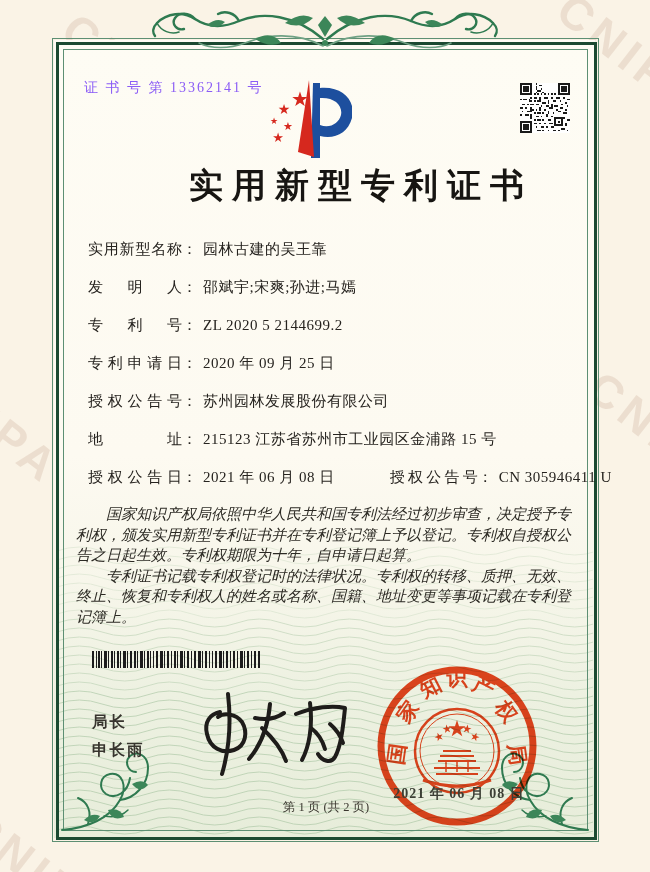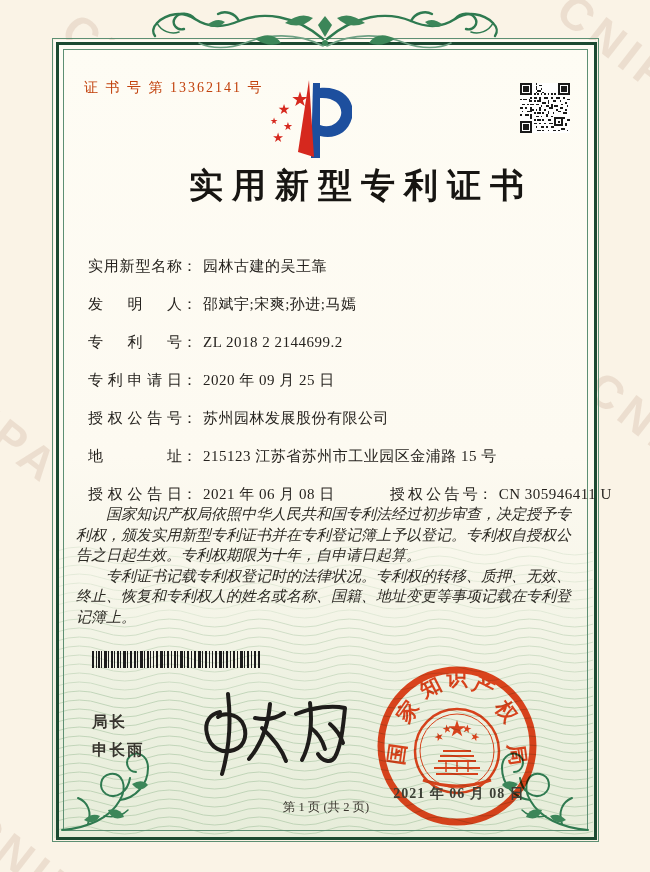--- a/index.html
+++ b/index.html
@@ -10,26 +10,26 @@
   .wm{position:absolute;font-family:"Liberation Sans","DejaVu Sans",sans-serif;
       font-weight:bold;font-size:46px;letter-spacing:6px;color:rgba(206,175,156,0.30);
       transform:rotate(38deg);transform-origin:left top;white-space:nowrap;z-index:1;}
   
   .frame-outer{left:52px;top:38px;width:545px;height:802px;border:1px solid #5d8f73;z-index:3;}
   .frame-thick{left:56px;top:42px;width:535px;height:792px;border:3px solid #1b4a31;z-index:3;}
   .frame-inner{left:63px;top:49px;width:523px;height:780px;border:1px solid #5d8f73;z-index:3;}
   .paper{left:54px;top:40px;width:541px;height:798px;z-index:2;
          background:linear-gradient(180deg,#fefcf4 0%,#fdfaf1 52%,#f7f6ea 68%,#edf1e1 82%,#e7edda 100%);}
   .waves{left:57px;top:545px;z-index:2;}
-  .certno{left:84px;top:79px;font-size:14px;color:#c2410c;letter-spacing:2px;z-index:5;}
+  .certno{left:84px;top:79px;font-size:14px;color:#8b5cf6;letter-spacing:2px;z-index:5;}
   .qr{left:520px;top:83px;z-index:5;}
   .logo{left:264px;top:78px;z-index:5;}
   .title{left:0;top:163px;width:650px;text-align:center;font-size:34px;font-weight:bold;
          letter-spacing:9px;color:#171512;z-index:5;padding-left:36px;}
-  .fields{left:88px;top:257px;width:480px;z-index:5;}
+  .fields{left:88px;top:240px;width:480px;z-index:5;}
   .frow{height:18px;margin-bottom:20px;font-size:15px;color:#26231f;white-space:nowrap;}
   .flabel{display:inline-block;width:94px;text-align:justify;text-align-last:justify;vertical-align:top;}
   .fcolon{display:inline-block;margin-right:6px;}
   .fvalue{letter-spacing:0.5px;}
   .grant2{margin-left:40px;}
   .glabel{display:inline-block;width:88px;text-align:justify;text-align-last:justify;margin-left:15px;}
   .paras{left:76px;top:504px;width:500px;z-index:5;font-size:15px;font-style:italic;
          line-height:20.5px;color:#2c2a24;}
   .paras p{margin:0;text-indent:2em;}
   .barcode{left:92px;top:651px;z-index:5;}
@@ -196,21 +196,21 @@
 <div class="abs title">实用新型专利证书</div>
 
 <div class="abs fields">
   <div class="frow">
     <span class="flabel">实用新型名称</span><span class="fcolon">：</span><span class="fvalue">园林古建的吴王靠</span>
   </div>
   <div class="frow">
     <span class="flabel">发明人</span><span class="fcolon">：</span><span class="fvalue">邵斌宇;宋爽;孙进;马嫣</span>
   </div>
   <div class="frow">
-    <span class="flabel">专利号</span><span class="fcolon">：</span><span class="fvalue">ZL 2018 2 2144699.2</span>
+    <span class="flabel">专利号</span><span class="fcolon">：</span><span class="fvalue">ZL 2020 5 2144699.2</span>
   </div>
   <div class="frow">
     <span class="flabel">专利申请日</span><span class="fcolon">：</span><span class="fvalue">2020 年 09 月 25 日</span>
   </div>
   <div class="frow">
     <span class="flabel">授权公告号</span><span class="fcolon">：</span><span class="fvalue">苏州园林发展股份有限公司</span>
   </div>
   <div class="frow">
     <span class="flabel">地址</span><span class="fcolon">：</span><span class="fvalue">215123 江苏省苏州市工业园区金浦路 15 号</span>
   </div>

